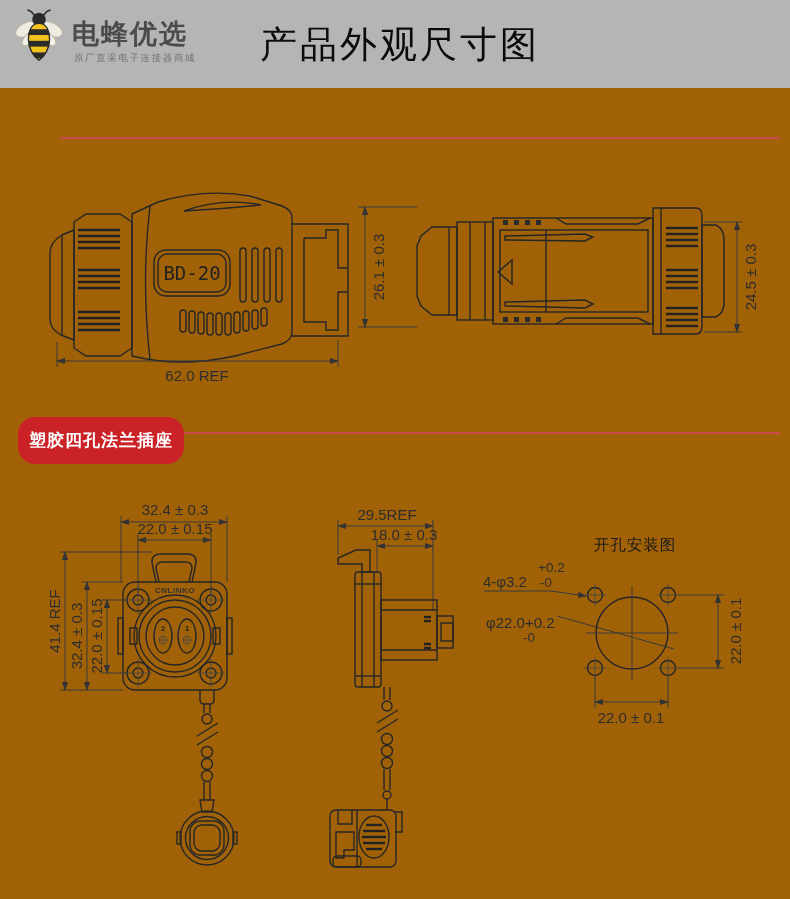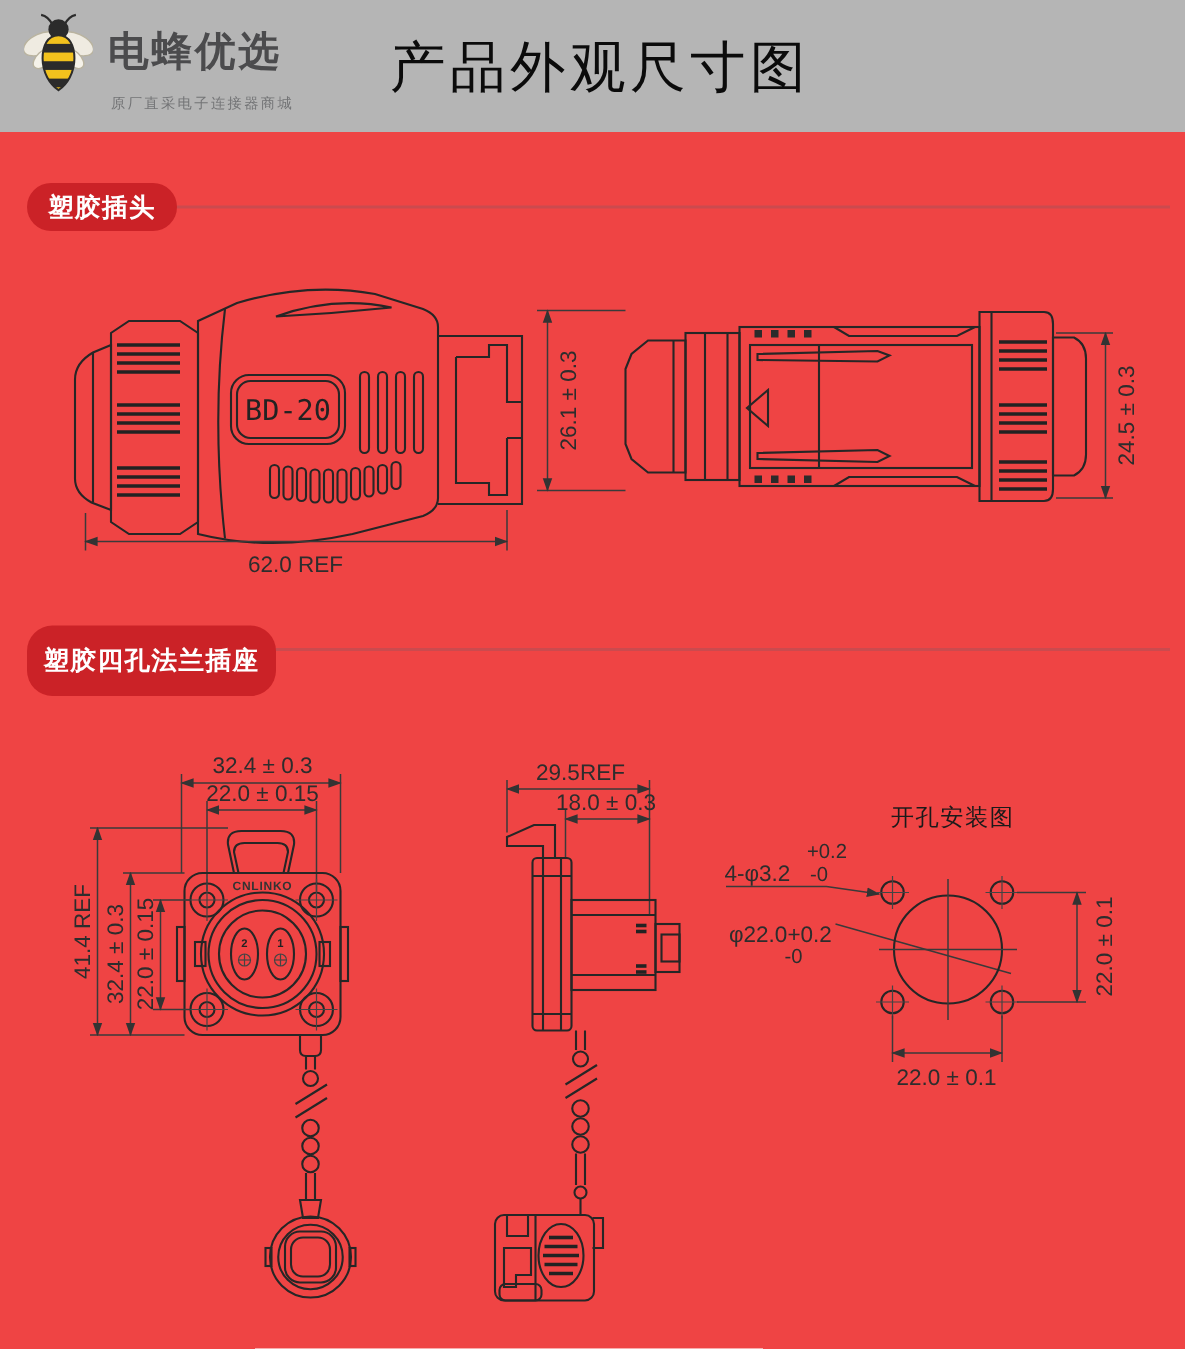--- a/index.html
+++ b/index.html
@@ -1,25 +1,25 @@
 <!DOCTYPE html>
 <html><head>
 <meta charset="utf-8">
 <style>
   html,body{margin:0;padding:0;background:#fff;}
-  .page{position:relative;width:790px;height:899px;background:#ef4444;
+  .page{position:relative;width:790px;height:899px;background:#a16207;
         font-family:"Liberation Sans",sans-serif;overflow:hidden;}
   
   .hdr{position:absolute;left:0;top:0;width:790px;height:88px;background:#b5b5b5;}
   .logo{position:absolute;left:14px;top:6px;width:240px;height:76px;}
   .bee{position:absolute;left:2px;top:2px;width:46px;height:56px;}
   .logo-tt{position:absolute;left:58px;top:10px;font-size:27px;font-weight:bold;
            color:#4b4b4d;letter-spacing:2px;white-space:nowrap;}
   .logo-st{position:absolute;left:60px;top:46px;font-size:9.5px;color:#737476;
-           letter-spacing:1.6px;white-space:nowrap;margin-top:11px;}
+           letter-spacing:1.6px;white-space:nowrap;}
   .pg-title{position:absolute;left:260px;top:20px;font-size:37px;color:#0b0b0b;
             letter-spacing:3px;white-space:nowrap;}
   
   .sec-line{position:absolute;height:2px;background:#cb4a4e;}
   .line1{left:60px;top:137px;width:720px;}
   .line2{left:100px;top:432px;width:680px;}
   .pill{position:absolute;background:#cb2227;color:#ffffff;font-size:17px;
         font-weight:bold;letter-spacing:1px;border-radius:17px;
         display:flex;align-items:center;justify-content:center;white-space:nowrap;}
   .pill1{left:18px;top:122px;width:100px;height:32px;}
@@ -67,23 +67,20 @@
           <rect x="10" y="46" width="26" height="6" fill="#2b2b2b"></rect>
         </g>
       </svg>
       <div class="logo-tt">电蜂优选</div>
       <div class="logo-st">原厂直采电子连接器商城</div>
     </div>
     <div class="pg-title">产品外观尺寸图</div>
   </div>
 
   <div class="sec-line line1"></div>
-  <div class="pill pill1">
-    <span>塑胶插头</span>
-  </div>
 
   <svg class="svg1" width="790" height="245" viewBox="0 0 790 245">
     <defs>
       <marker id="ar1" viewBox="0 0 10 10" refX="9" refY="5" markerWidth="9" markerHeight="9" orient="auto-start-reverse">
         <path d="M0,1.5 L10,5 L0,8.5 Z" fill="#333"></path>
       </marker>
     </defs>
 
     <g>
       <path class="ln" d="M74,80 L62,85 Q50,92 50,103 L50,169 Q50,179 61,185 L74,190 Z"></path>

